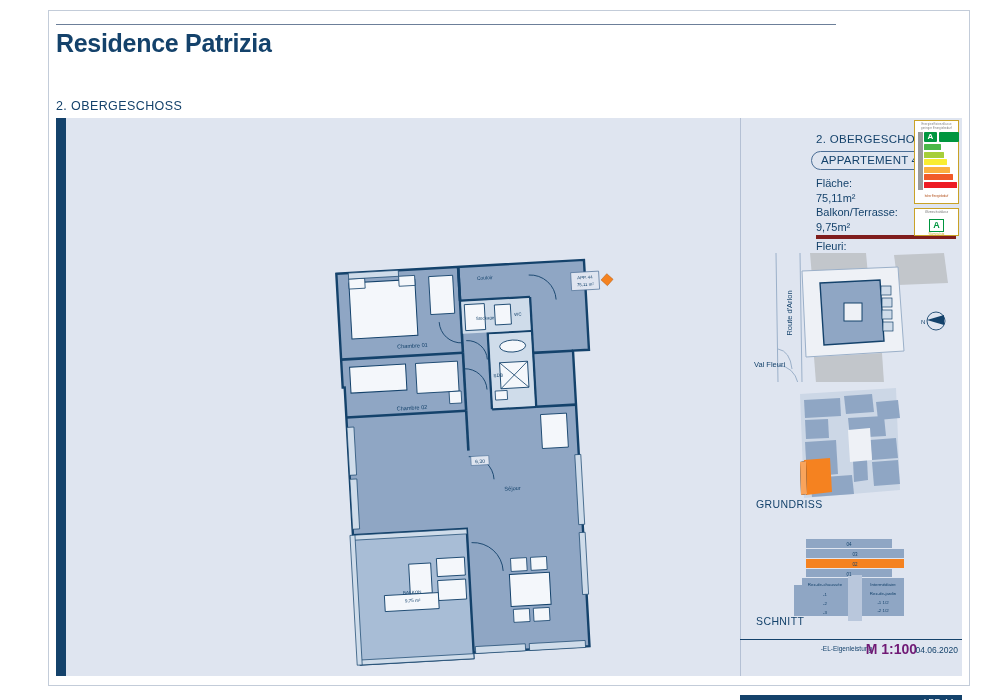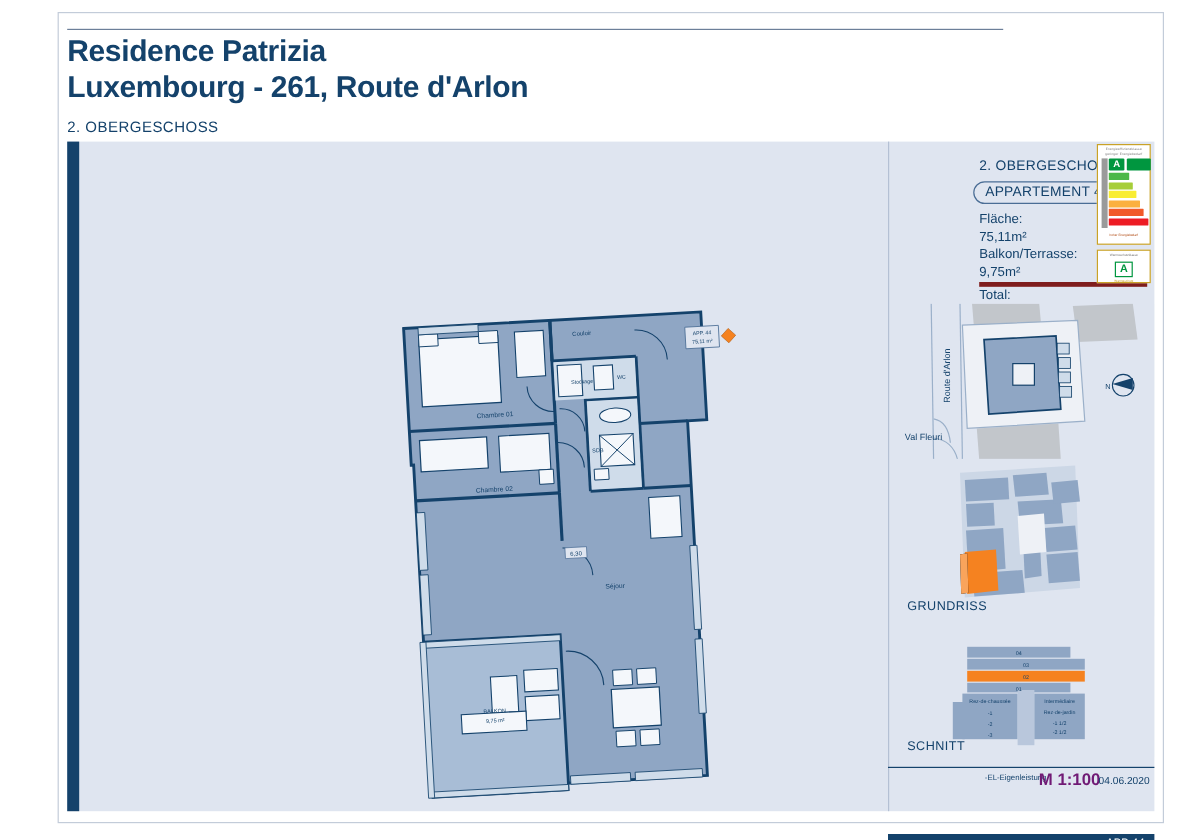--- a/index.html
+++ b/index.html
@@ -106,21 +106,20 @@
 </style>
 </head>
 <body>
 
 <div class="page">
   <div class="sheet-frame"></div>
 
   <div class="title-rule"></div>
   <div class="title">
     <div class="l1">Residence Patrizia</div>
-    <div class="l2">Luxembourg - 261, Route d'Arlon</div>
   </div>
   <div class="subtitle">2. OBERGESCHOSS</div>
 
   <div class="canvas">
     <div class="canvas-leftbar"></div>
     <div class="info-divider"></div>
 
     <div class="plan">
       <svg width="670" height="558" viewBox="0 0 670 558">
         <g transform="translate(262,150) rotate(-3.2)">
@@ -240,21 +239,21 @@
       <div class="areas">
         <div class="arow">
           <span>Fläche:</span>
           <span class="v">75,11m²</span>
         </div>
         <div class="arow ul">
           <span>Balkon/Terrasse:</span>
           <span class="v">9,75m²</span>
         </div>
         <div class="arow">
-          <span>Total:</span>
+          <span>Fleuri:</span>
           <span class="v">84,86m²</span>
         </div>
       </div>
 
       <div class="energy">
         <div class="cap">Energieeffizienzklasse</div>
         <div class="cap">geringer Energiebedarf</div>
         <div class="scale">
           <div class="greybar"></div>
           <div style="position:absolute;left:6px;top:0px;width:14px;" class="bar"></div>

